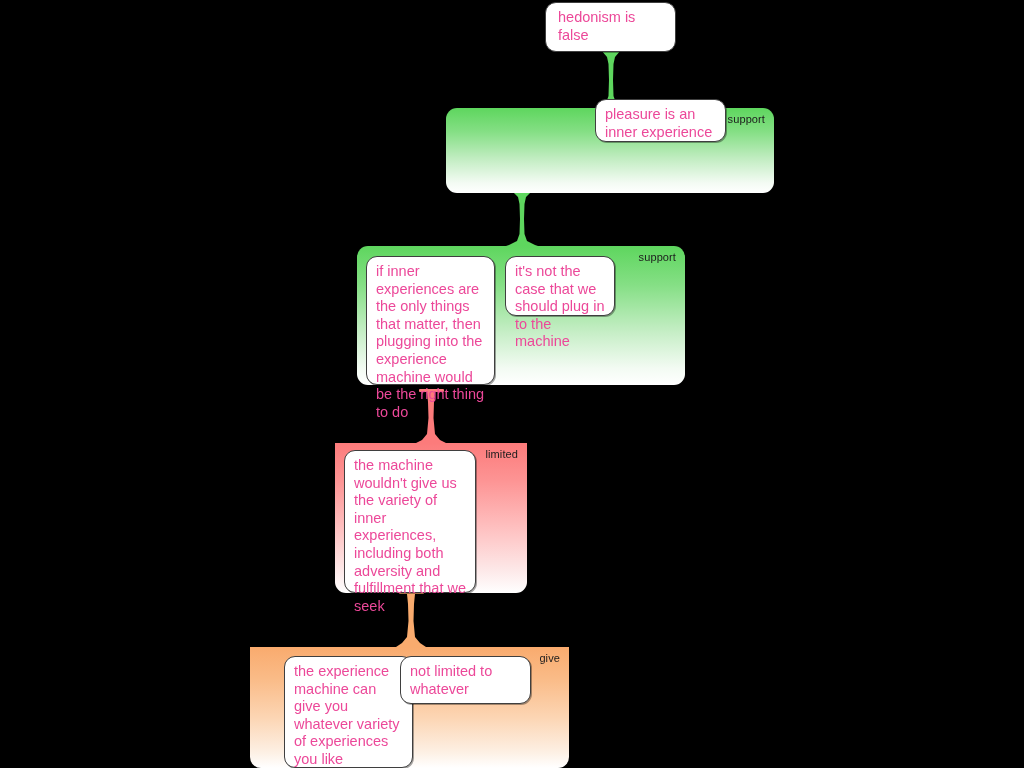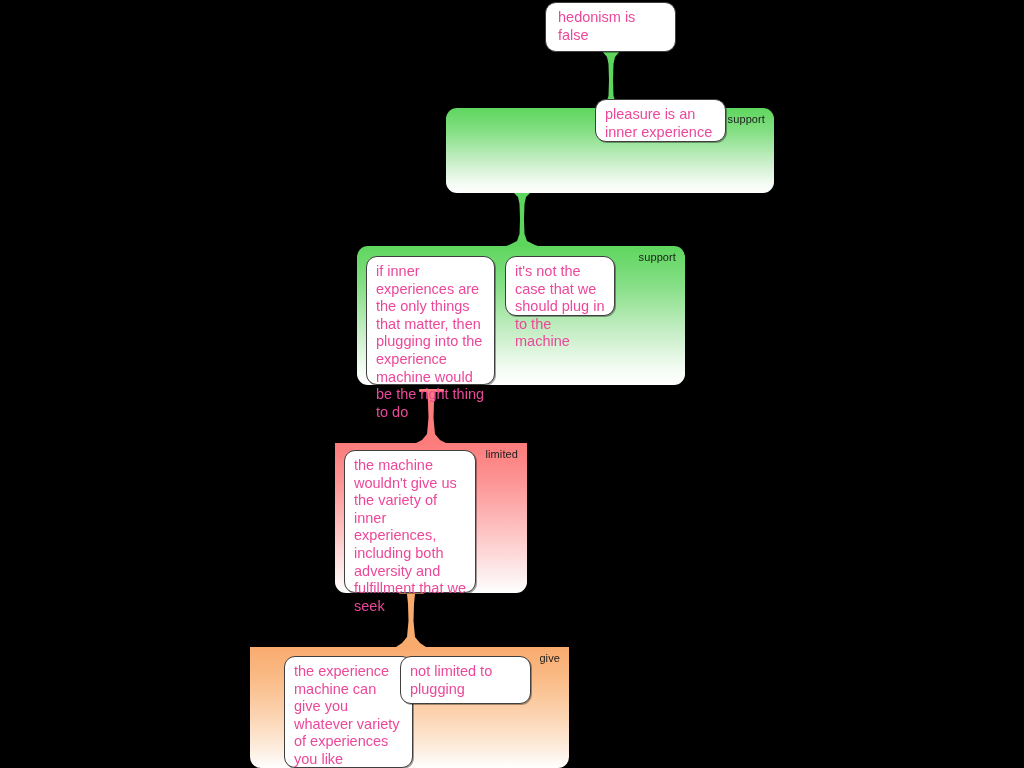--- a/index.html
+++ b/index.html
@@ -135,15 +135,15 @@
   <div class="connector" style="left:392px; top:594px; width:38px; height:54px;">
     <svg width="38" height="54" viewBox="0 0 38 54">
       <path d="M 15 0 L 23 0 L 22 10 L 21.5 27 L 23 43 L 28 49 L 34 53 L 38 54 L 0 54 L 4 53 L 10 49 L 15 43 L 16.5 27 L 16 10 Z" fill="#f9ab6e"></path>
     </svg>
   </div>
 
   <div class="group squared rebut" style="left:250px; top:647px; width:319px; height:121px;">
     <span class="group-label">give</span>
   </div>
   <div class="claim" style="left:260px; top:656px; width:129px; height:112px;margin-left:24px;">the experience machine can give you whatever variety of experiences you like</div>
-  <div class="claim" style="left:400px; top:656px; width:131px; height:48px;">not limited to plugging</div>
+  <div class="claim" style="left:400px; top:656px; width:131px; height:48px;">not limited to whatever</div>
 
 </div>
 
 </body></html>

